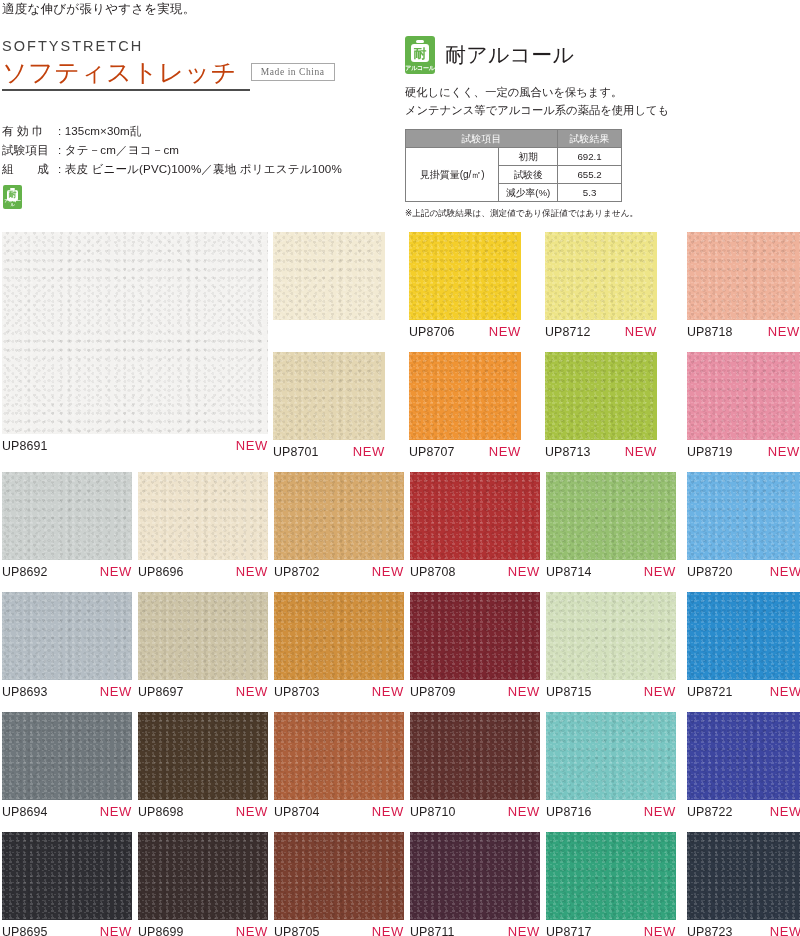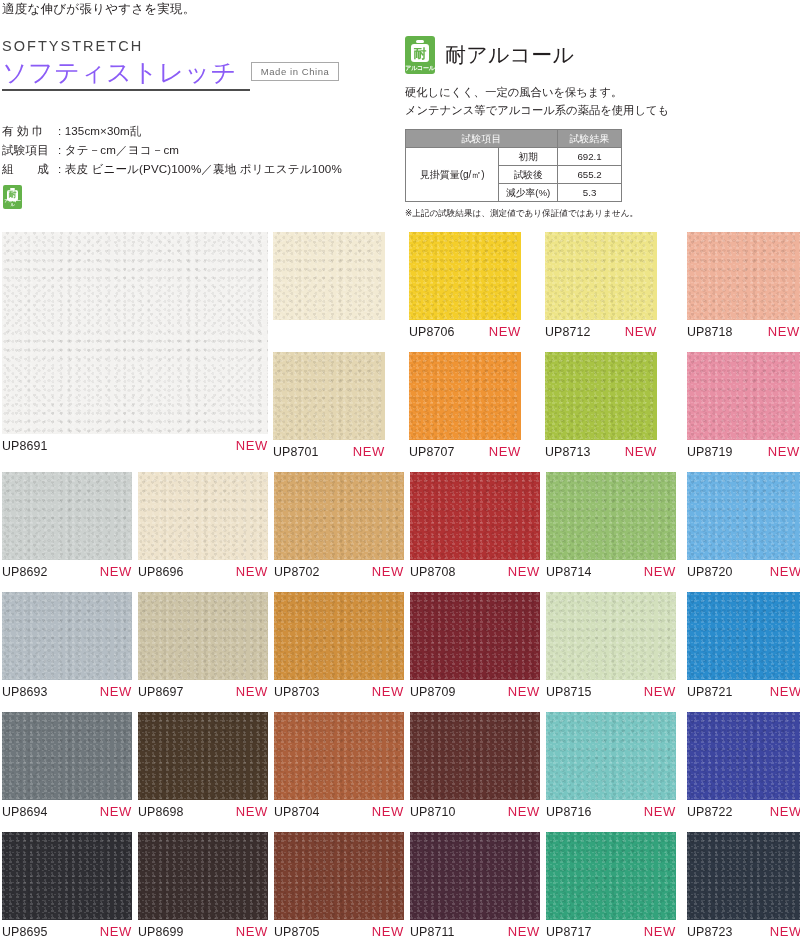--- a/index.html
+++ b/index.html
@@ -21,27 +21,27 @@
 
   
   .head-left { position:absolute; left:2px; top:38px; width:390px; }
   .brand-en {
     font-size:14.5px; letter-spacing:.14em; color:#414141; font-weight:400;
   }
   .title-row {
     display:flex; align-items:flex-end; gap:14px; margin-top:5px;
   }
   .brand-jp {
-    font-size:25px; letter-spacing:.02em; color:#8b5cf6; line-height:1.05;
+    font-size:25px; letter-spacing:.02em; color:#c2410c; line-height:1.05;
     white-space:nowrap;
   }
   .made-in {
     border:1px solid #a9a9a9; color:#6e6e6e;
     font-size:9.5px; letter-spacing:.06em;
-    padding:3px 9px 3px 9px; margin-bottom:4px; white-space:nowrap;
+    padding:3px 9px 3px 9px; margin-bottom:4px; white-space:nowrap;font-family:Liberation Serif, serif;
   }
   .rule { width:248px; height:2px; background:#4d4d4d; margin-top:4px; }
 
   
   .specs { position:absolute; left:2px; top:124px; font-size:11.6px; color:#231f20; }
   .spec-line { white-space:nowrap; margin-bottom:4px; letter-spacing:.01em; }
   .spec-key { display:inline-block; width:56px; }
 
   
   .badge-sm { position:absolute; left:3px; top:185px; }

